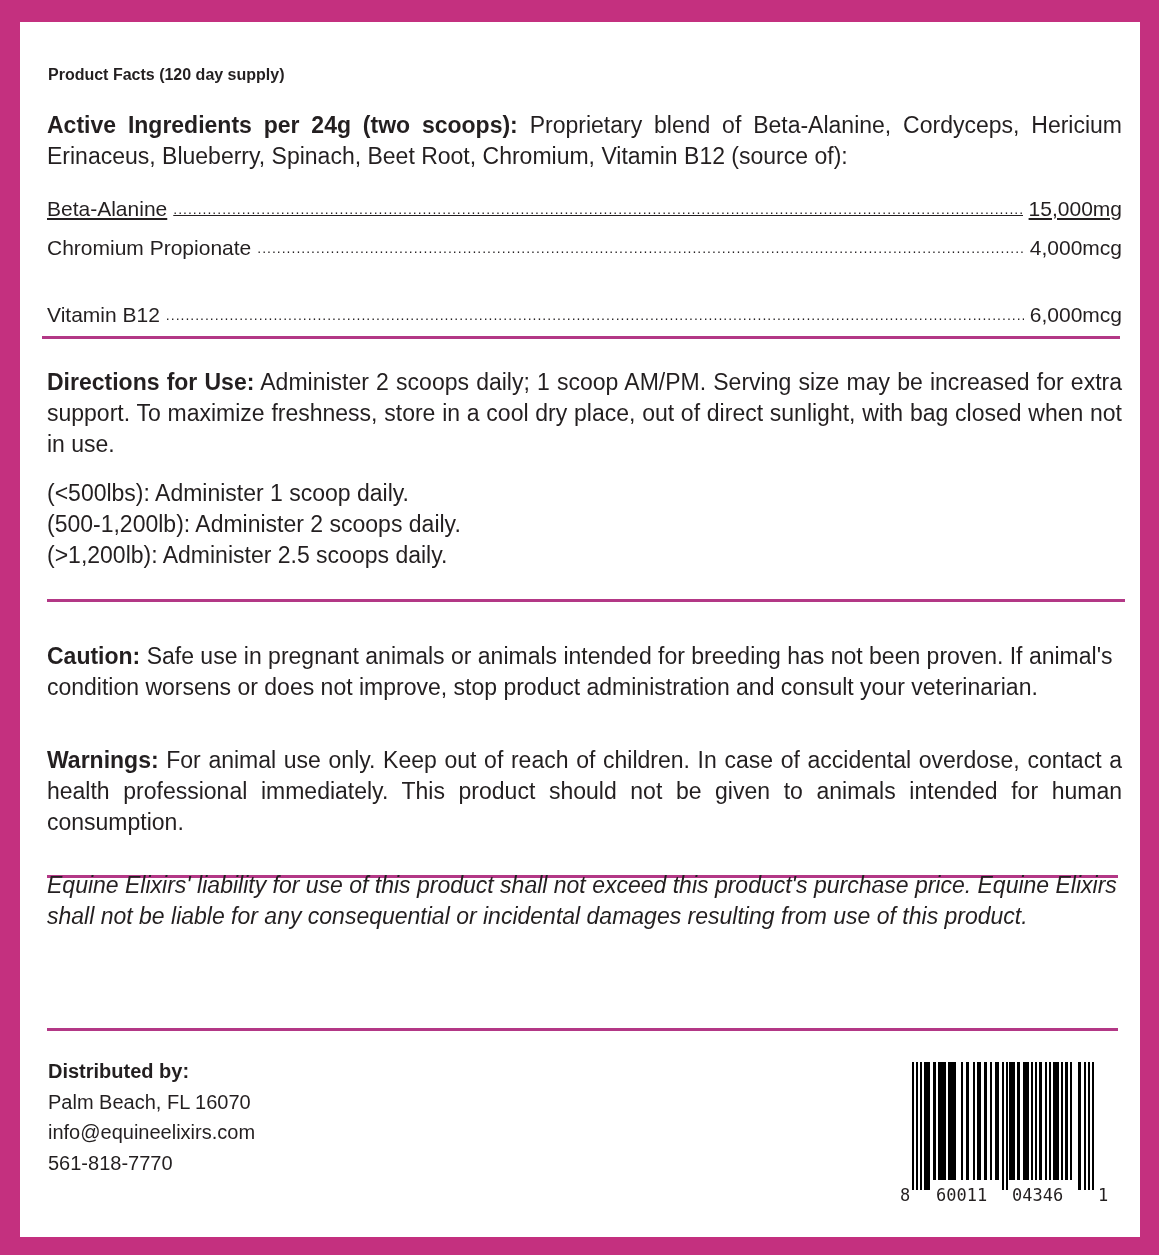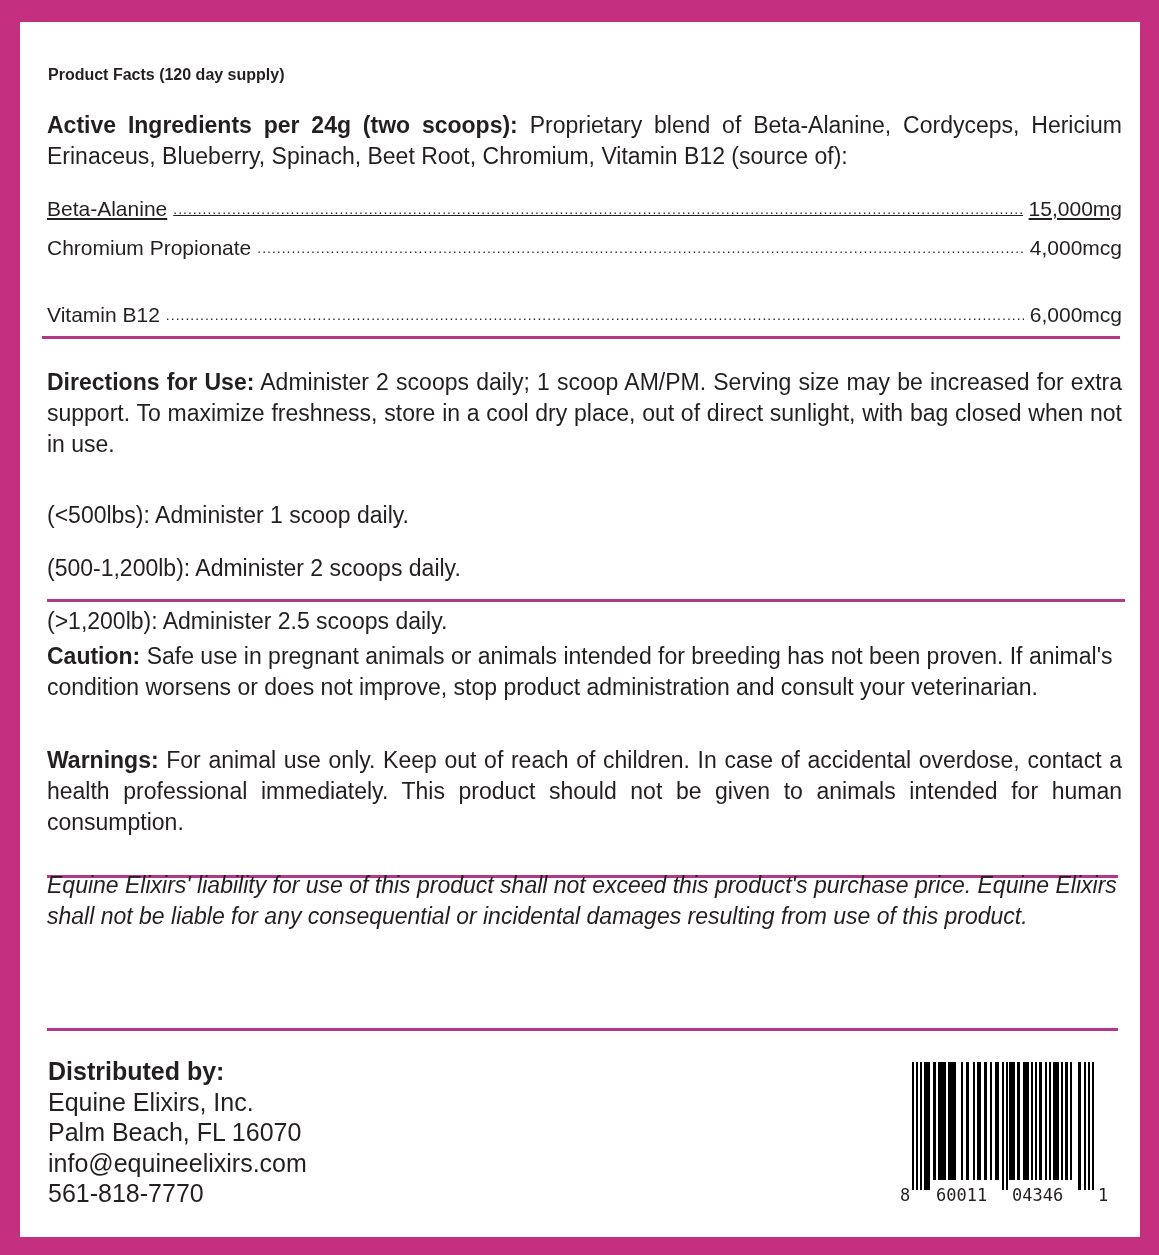--- a/index.html
+++ b/index.html
@@ -33,27 +33,27 @@
       flex: 1; overflow: hidden; white-space: nowrap; color: #231f20;
       letter-spacing: 1px; font-size: 14px; position: relative; top: -2px;
     }
     .dose-row .dots::after {
       content: "........................................................................................................................................................................................................................................................................";
     }
     .dose-row .amount { white-space: nowrap; padding-left: 6px; }
 
     .directions { top: 367px; }
     .dosing-list { top: 478px; }
-    .dosing-list div { line-height: 31px; margin-top: 22px; }
+    .dosing-list div { line-height: 31px; }
 
     .caution { top: 641px; }
     .warnings { top: 745px; }
     .liability { top: 870px; font-style: italic; }
 
-    .distributor { position: absolute; left: 48px; top: 1056px; font-size: 25px; line-height: 30.5px; }
+    .distributor { position: absolute; left: 48px; top: 1056px; font-size: 20px; line-height: 30.5px; }
 
     .barcode { position: absolute; left: 900px; top: 1060px; width: 210px; height: 150px; }
     .barcode svg { display: block; }
     .barcode-digits {
       position: absolute; top: 125px; left: 0; width: 210px; height: 24px;
       font-family: "DejaVu Sans Mono", monospace; font-size: 17px; color: #231f20;
     }
     .barcode-digits span { position: absolute; top: 0; }
   </style>
 </head>
@@ -98,21 +98,20 @@
 <p class="block justify warnings"><span class="bold">Warnings:</span><span> For animal use only. Keep out of reach of children. In case of accidental overdose, contact a health professional immediately. This product should not be given to animals intended for human consumption.</span></p>
 
 <div class="divider" style="left:47px; top:875px; width:1071px;"></div>
 
 <p class="block liability">Equine Elixirs' liability for use of this product shall not exceed this product's purchase price. Equine Elixirs shall not be liable for any consequential or incidental damages resulting from use of this product.</p>
 
 <div class="divider" style="left:47px; top:1028px; width:1071px;"></div>
 
 <div class="distributor">
   <div class="bold">Distributed by:</div>
-  <div>Equine Elixirs, Inc.</div>
   <div>Palm Beach, FL 16070</div>
   <div>info@equineelixirs.com</div>
   <div>561-818-7770</div>
 </div>
 
 <div class="barcode">
   <span>
     <svg width="210" height="130" viewBox="0 0 210 130" xmlns="http://www.w3.org/2000/svg">
       <g fill="#000">
 

